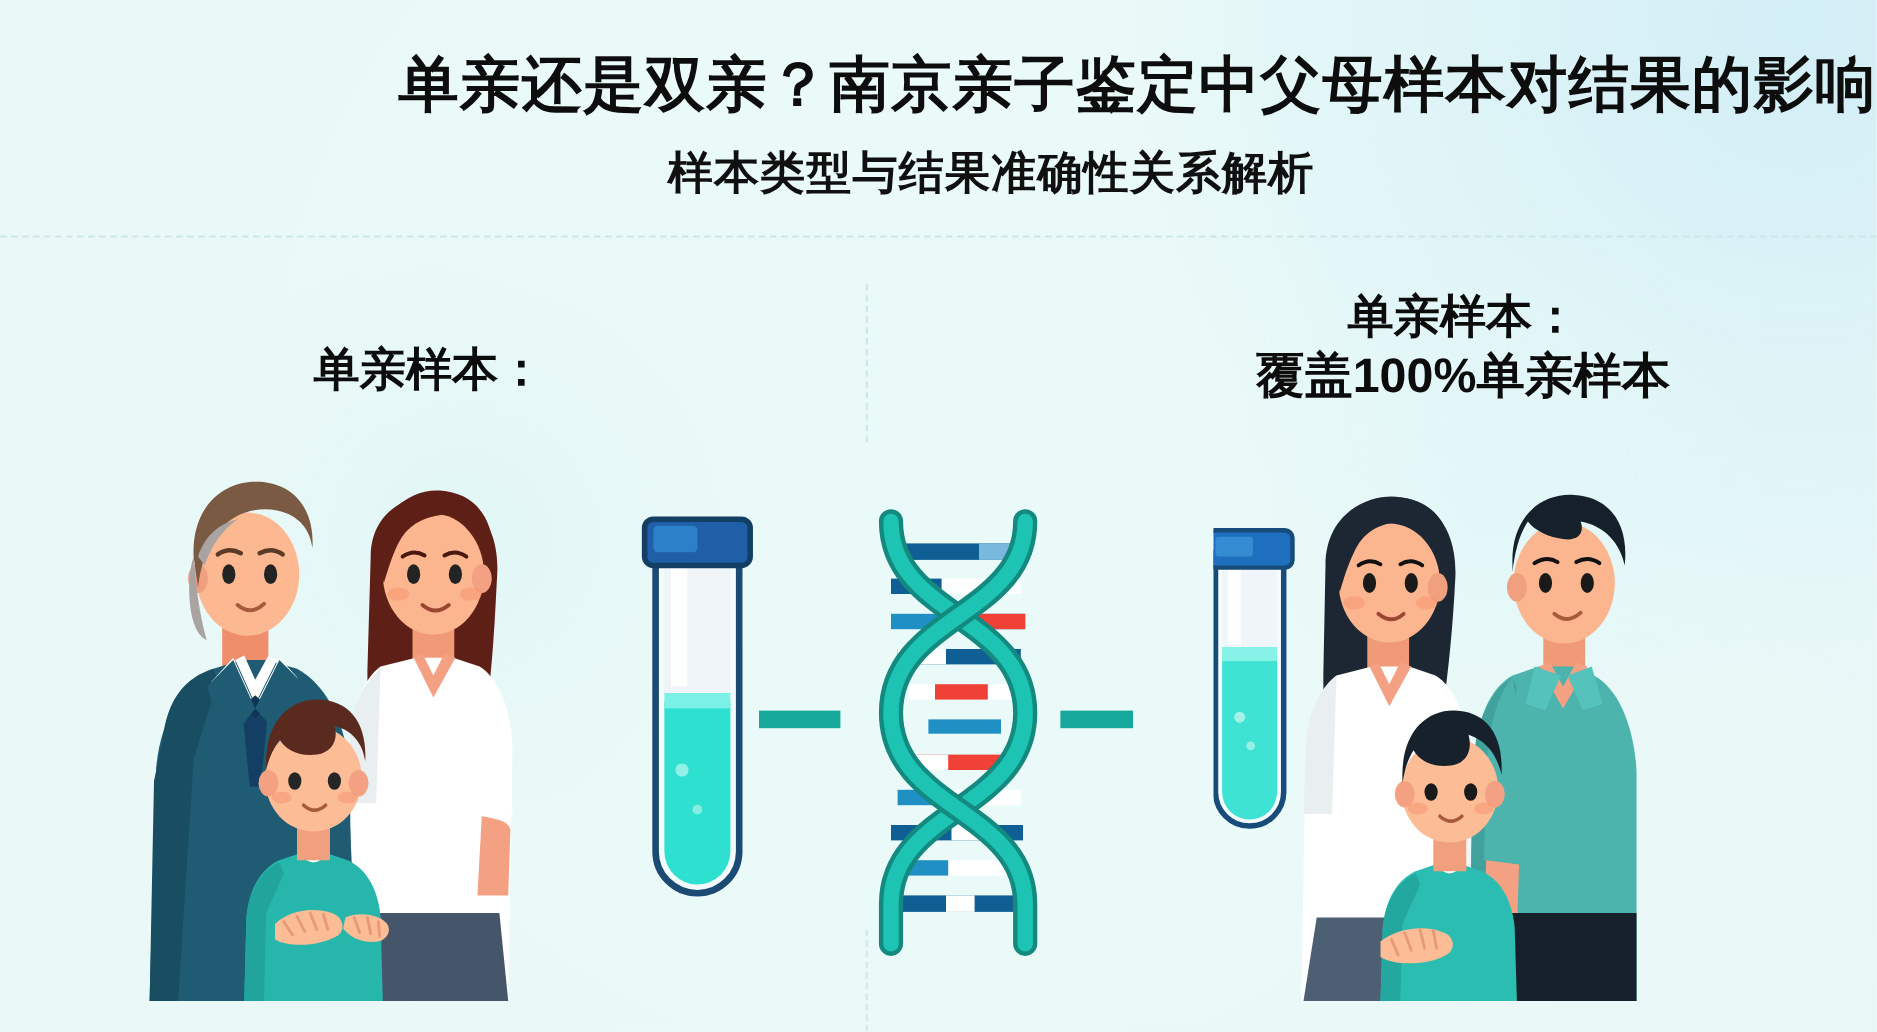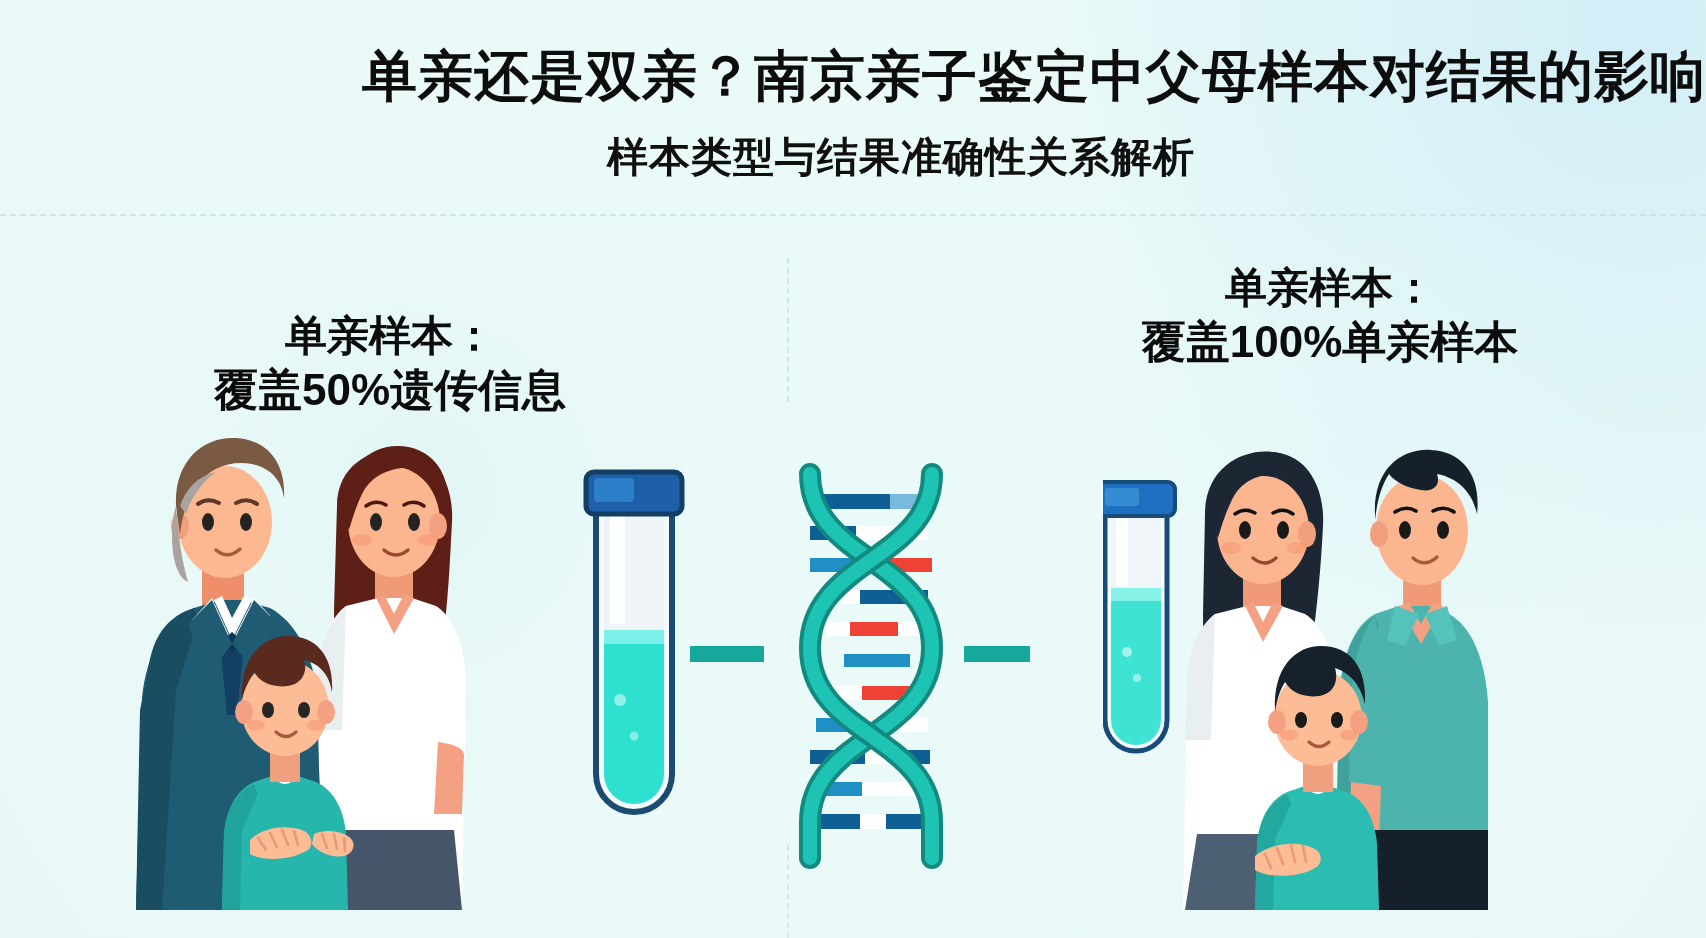--- a/index.html
+++ b/index.html
@@ -78,21 +78,20 @@
   <div class="blob b2"></div>
 
   <div class="header">
     <div class="title">单亲还是双亲？南京亲子鉴定中父母样本对结果的影响</div>
     <div class="subtitle">样本类型与结果准确性关系解析</div>
     <div class="hrule"></div>
   </div>
 
   <div class="colLabel" id="labelLeft">
     <div class="l1">单亲样本：</div>
-    <div class="l2">覆盖50%遗传信息</div>
   </div>
 
   <div class="colLabel" id="labelRight">
     <div class="l1">单亲样本：</div>
     <div class="l2">覆盖100%单亲样本</div>
   </div>
 
   <div class="vrule"></div>
   <div class="vrule2"></div>
 

